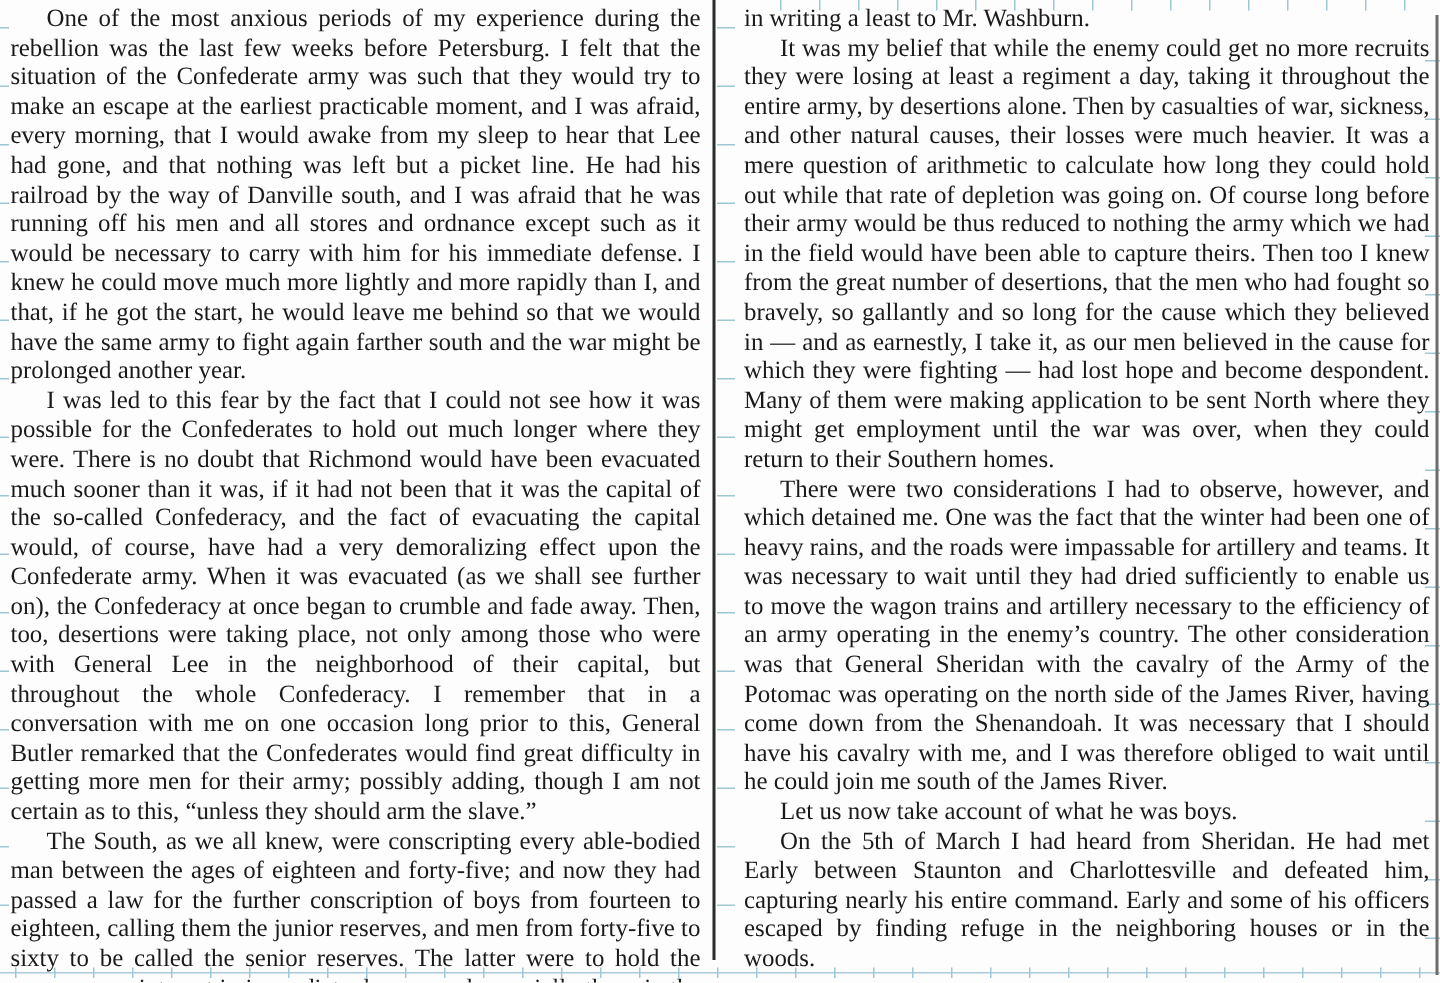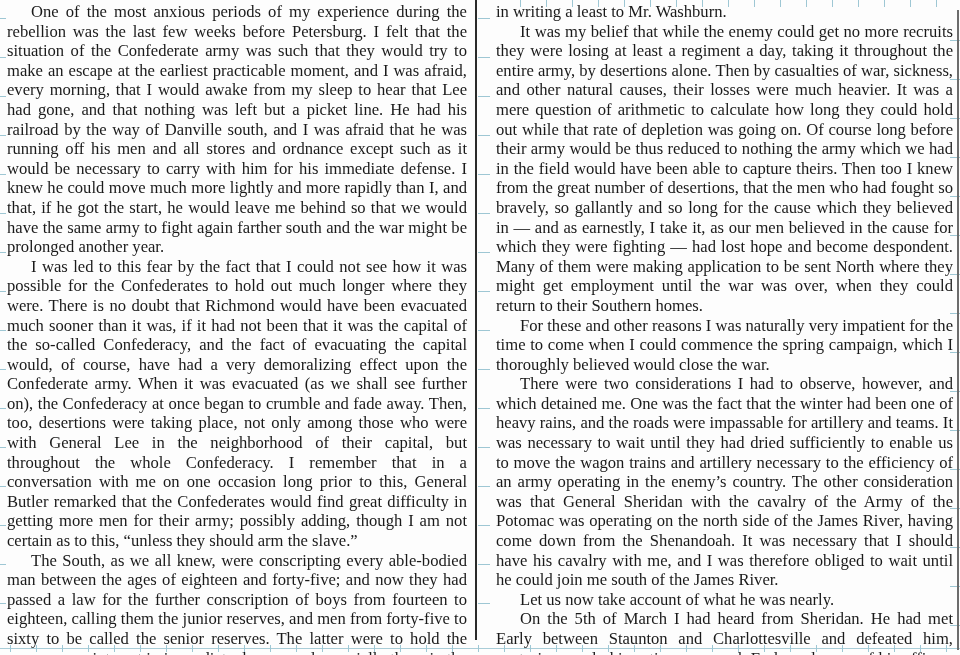--- a/index.html
+++ b/index.html
@@ -192,20 +192,19 @@
     <p class="para">One of the most anxious periods of my experience during the rebellion was the last few weeks before Petersburg. I felt that the situation of the Confederate army was such that they would try to make an escape at the earliest practicable moment, and I was afraid, every morning, that I would awake from my sleep to hear that Lee had gone, and that nothing was left but a picket line. He had his railroad by the way of Danville south, and I was afraid that he was running off his men and all stores and ordnance except such as it would be necessary to carry with him for his immediate defense. I knew he could move much more lightly and more rapidly than I, and that, if he got the start, he would leave me behind so that we would have the same army to fight again farther south and the war might be prolonged another year.</p>
     <p class="para">I was led to this fear by the fact that I could not see how it was possible for the Confederates to hold out much longer where they were. There is no doubt that Richmond would have been evacuated much sooner than it was, if it had not been that it was the capital of the so-called Confederacy, and the fact of evacuating the capital would, of course, have had a very demoralizing effect upon the Confederate army. When it was evacuated (as we shall see further on), the Confederacy at once began to crumble and fade away. Then, too, desertions were taking place, not only among those who were with General Lee in the neighborhood of their capital, but throughout the whole Confederacy. I remember that in a conversation with me on one occasion long prior to this, General Butler remarked that the Confederates would find great diffi­culty in getting more men for their army; possibly adding, though I am not certain as to this, “unless they should arm the slave.”</p>
     <p class="para">The South, as we all knew, were conscripting every able-bodied man between the ages of eighteen and forty-five; and now they had passed a law for the further conscription of boys from fourteen to eighteen, calling them the junior reserves, and men from forty-five to sixty to be called the senior reserves. The latter were to hold the necessary points not in immediate danger, and especially those in the rear. General Butler, in alluding to this conscription, remarked that they were thus “robbing both the cradle and the grave,” an expression which I afterwards used</p>
   </div>
 
   <div class="rule-left"></div>
 
   <div class="column col-right">
     <p class="para no-indent">in writing a least to Mr. Washburn.</p>
     <p class="para">It was my belief that while the enemy could get no more recruits they were losing at least a regiment a day, taking it throughout the entire army, by desertions alone. Then by casualties of war, sickness, and other natural causes, their losses were much heavier. It was a mere question of arithmetic to calculate how long they could hold out while that rate of depletion was going on. Of course long before their army would be thus reduced to nothing the army which we had in the field would have been able to capture theirs. Then too I knew from the great number of desertions, that the men who had fought so bravely, so gallantly and so long for the cause which they believed in — and as earnestly, I take it, as our men believed in the cause for which they were fighting — had lost hope and become despondent. Many of them were making appli­cation to be sent North where they might get employment until the war was over, when they could return to their Southern homes.</p>
-    <p class="para">For these and other reasons I was naturally very impatient for the time to come when I could commence the spring campaign, which I thoroughly believed would close the war.</p>
     <p class="para">There were two considerations I had to observe, however, and which detained me. One was the fact that the winter had been one of heavy rains, and the roads were impassable for artillery and teams. It was necessary to wait until they had dried sufficiently to enable us to move the wagon trains and artillery necessary to the efficiency of an army operating in the enemy’s country. The other consideration was that General Sheridan with the cavalry of the Army of the Potomac was operating on the north side of the James River, having come down from the Shenandoah. It was necessary that I should have his cavalry with me, and I was therefore obliged to wait until he could join me south of the James River.</p>
-    <p class="para">Let us now take account of what he was nearly.</p>
+    <p class="para">Let us now take account of what he was boys.</p>
     <p class="para">On the 5th of March I had heard from Sheridan. He had met Early between Staunton and Charlottesville and defeated him, capturing nearly his entire command. Early and some of his officers escaped by finding refuge in the neighboring houses or in the woods.</p>
   </div>
 
   <div class="rule-right"></div>
 </div>
 
 </body></html>

